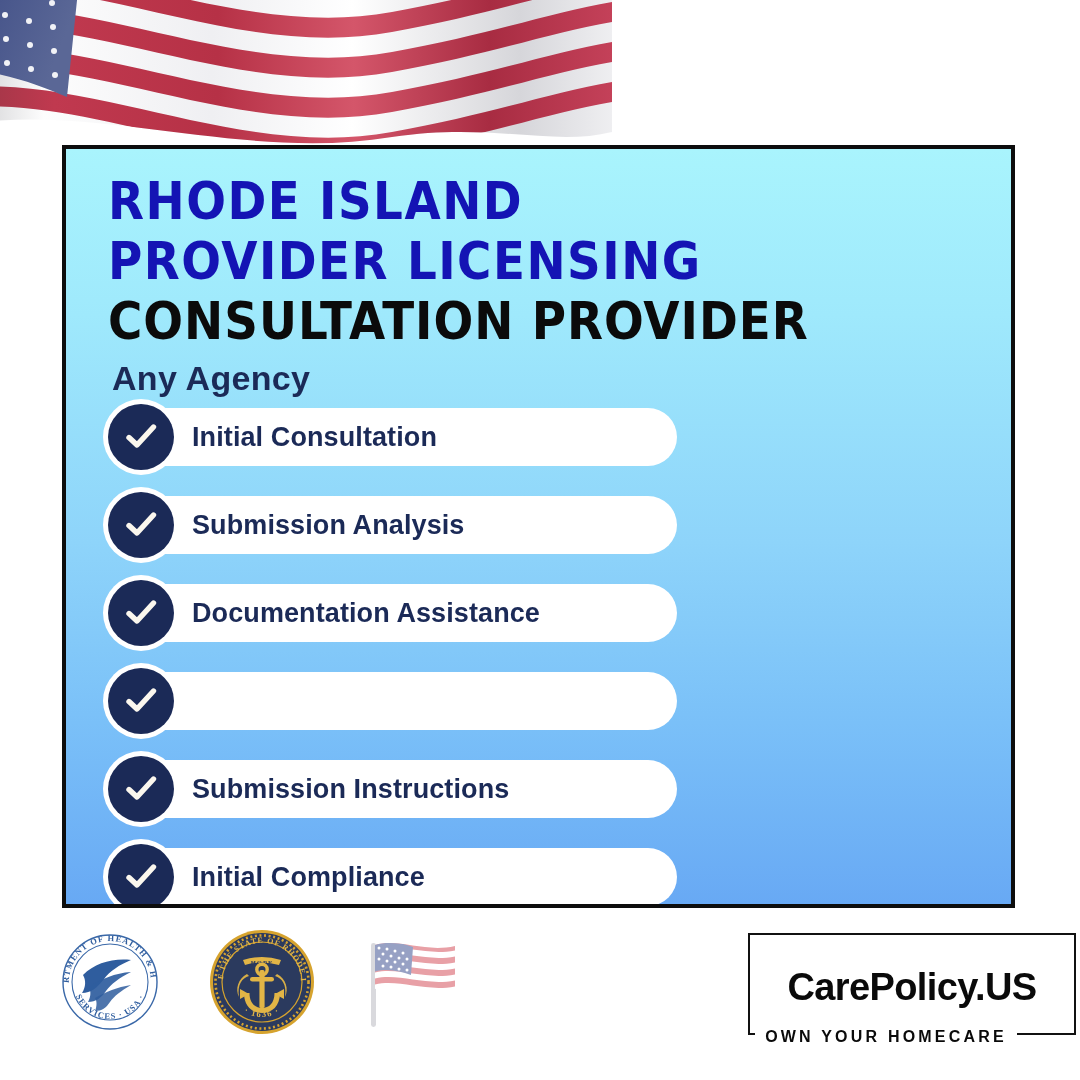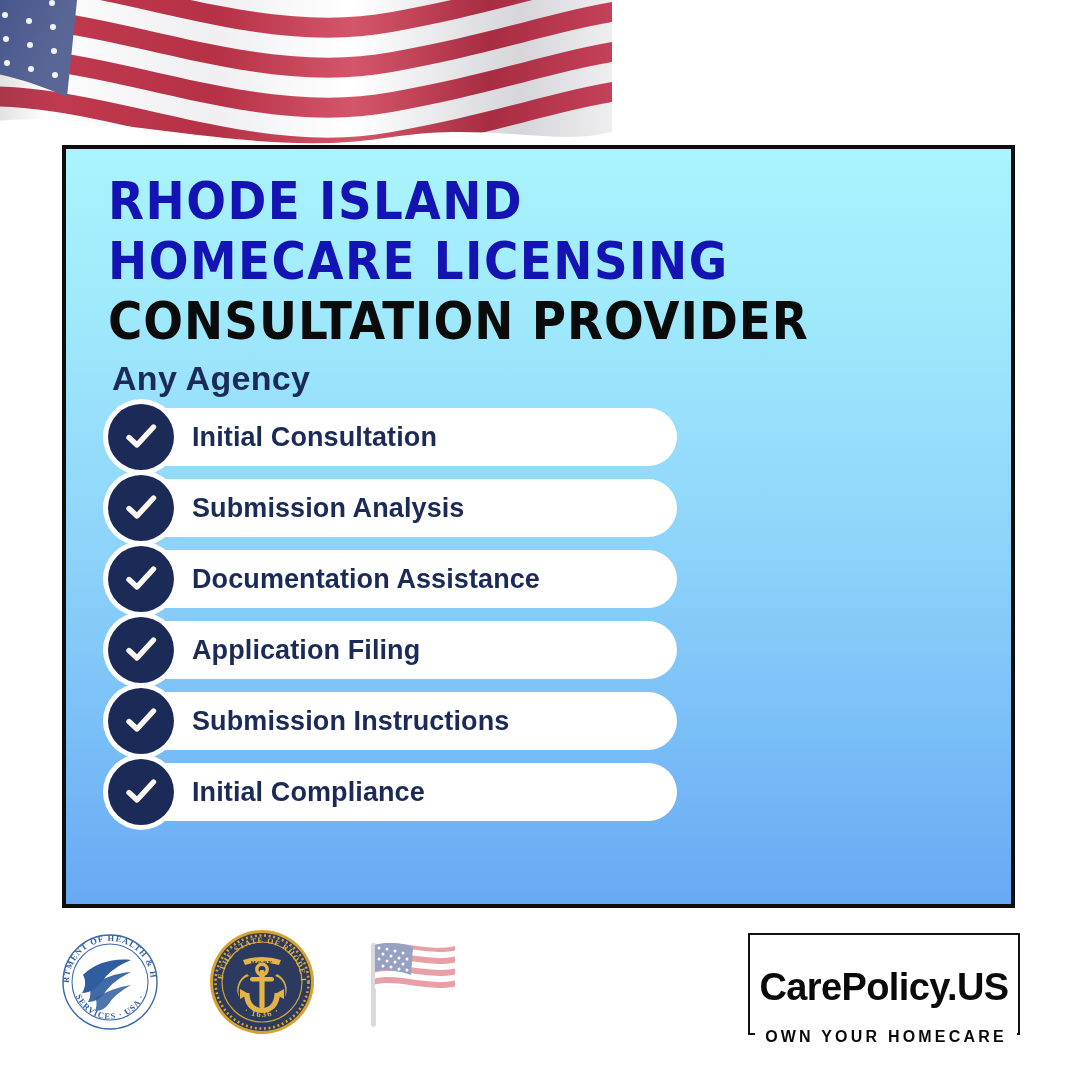--- a/index.html
+++ b/index.html
@@ -51,21 +51,21 @@
     font-weight:bold;
     color:#1b2a57;
     letter-spacing:0.3px;
   }
 
   
   .list {
     margin:10px 14px 0 38px;
     display:flex;
     flex-direction:column;
-    gap:13px;
+    gap:30px;
   }
   .pill {
     position:relative;
     width:573px;
     height:58px;
     background:#ffffff;
     border-radius:34px;
     display:flex;
     align-items:center;
   }
@@ -103,21 +103,21 @@
     display:flex;
     align-items:center;
     gap:42px;
   }
   .badge { width:110px; height:110px; }
   .badge svg { width:100%; height:100%; display:block; }
 
   .brand {
     position:absolute;
     left:748px; top:18px;
-    width:272px; height:102px;
+    width:328px; height:102px;
     border:2px solid #111111;
     background:#ffffff;
     display:flex;
     flex-direction:column;
     align-items:center;
     justify-content:center;
   }
   .brand-name {
     font-size:38px;
     font-weight:bold;
@@ -225,21 +225,21 @@
           <circle cx="83" cy="93" r="3"></circle>
       </g>
     </g>
   </svg>
 </div>
 
 <div class="card">
 
   <div class="heading">
     <div class="head-line blue">RHODE ISLAND</div>
-    <div class="head-line blue">HOMECARE LICENSING</div>
+    <div class="head-line blue">PROVIDER LICENSING</div>
     <div class="head-line black">CONSULTATION PROVIDER</div>
   </div>
 
   <div class="subtitle">Any Agency</div>
 
   <div class="list">
 
     <div class="pill">
       <span class="pill-check">
         <svg viewBox="0 0 38 38" xmlns="http://www.w3.org/2000/svg" aria-hidden="true">
@@ -267,21 +267,20 @@
       </span>
       <span class="pill-label">Documentation Assistance</span>
     </div>
 
     <div class="pill">
       <span class="pill-check">
         <svg viewBox="0 0 38 38" xmlns="http://www.w3.org/2000/svg" aria-hidden="true">
           <path d="M7 19.5 L15 27 L31.5 9" fill="none" stroke="#fbf7ee" stroke-width="5.4" stroke-linecap="round" stroke-linejoin="round"></path>
         </svg>
       </span>
-      <span class="pill-label">Application Filing</span>
     </div>
 
     <div class="pill">
       <span class="pill-check">
         <svg viewBox="0 0 38 38" xmlns="http://www.w3.org/2000/svg" aria-hidden="true">
           <path d="M7 19.5 L15 27 L31.5 9" fill="none" stroke="#fbf7ee" stroke-width="5.4" stroke-linecap="round" stroke-linejoin="round"></path>
         </svg>
       </span>
       <span class="pill-label">Submission Instructions</span>
     </div>

